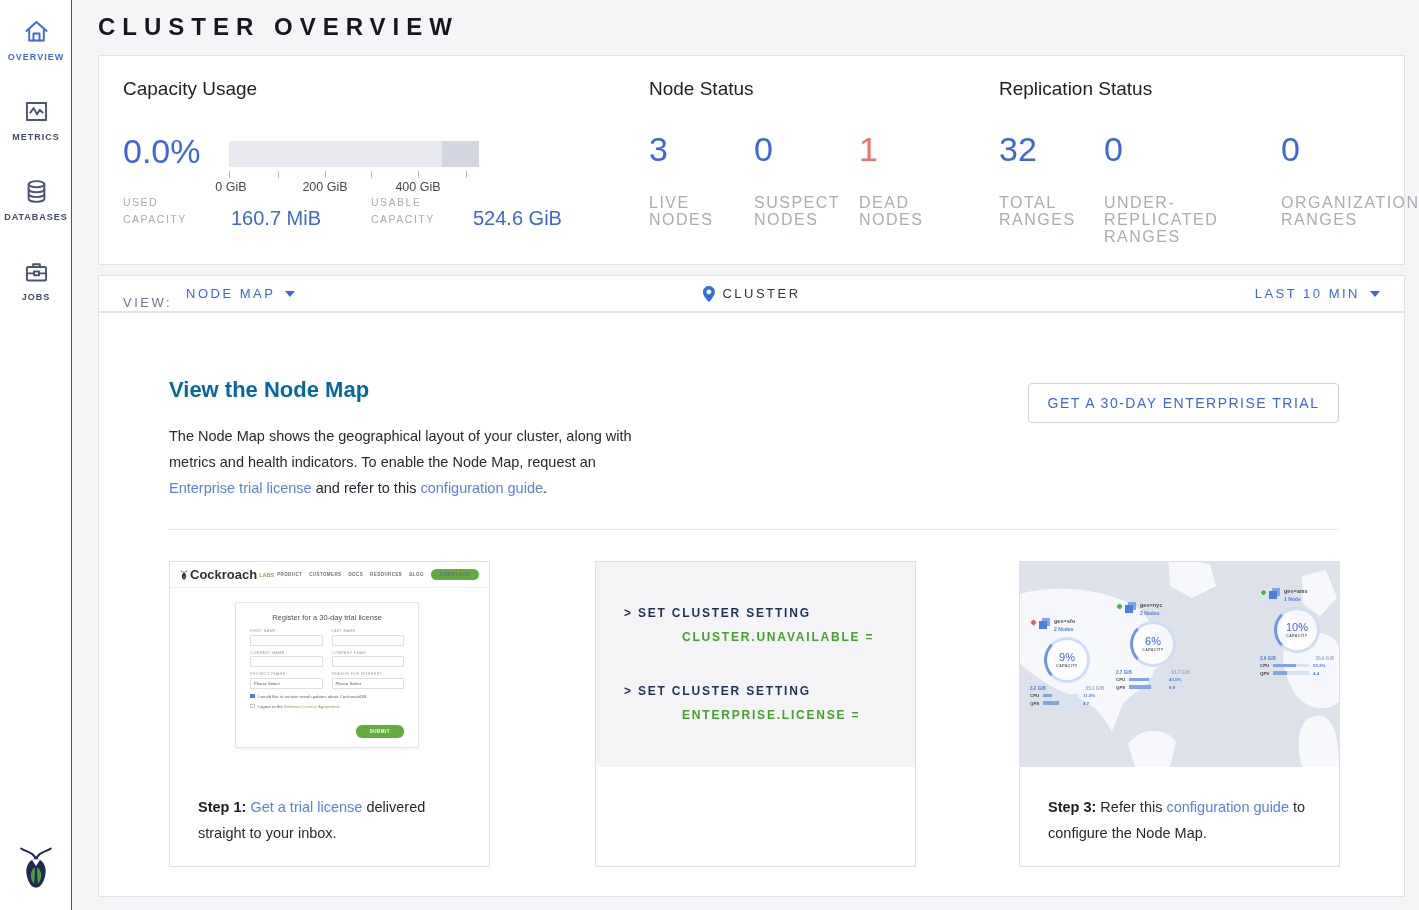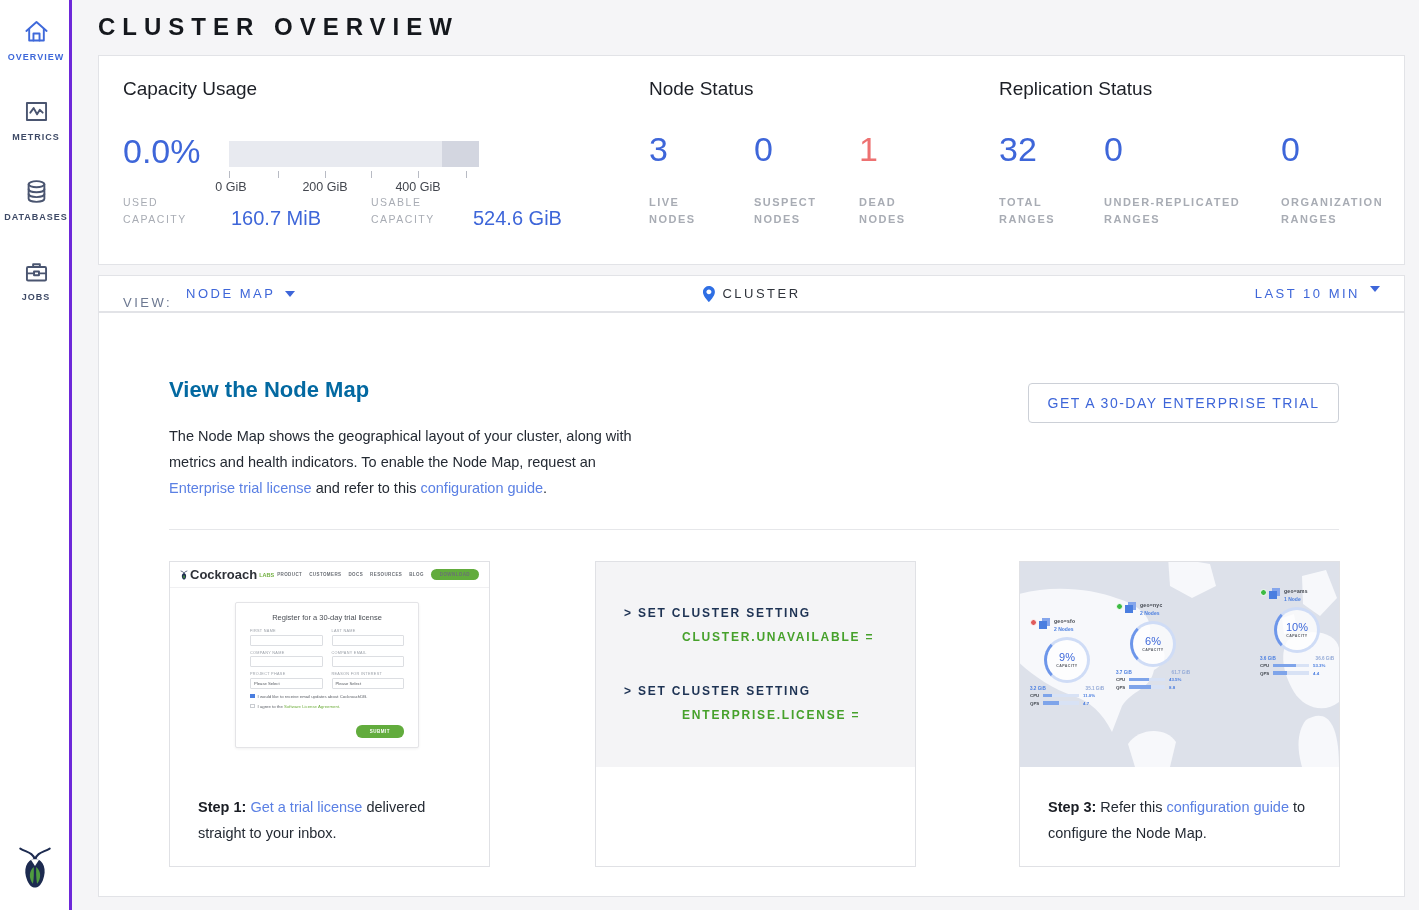--- a/index.html
+++ b/index.html
@@ -1,21 +1,21 @@
 <!DOCTYPE html>
 <html><head>
 <meta charset="utf-8">
 <style>
   * { margin:0; padding:0; box-sizing:border-box; }
   body { font-family:"Liberation Sans", sans-serif; background:#f5f5f7; }
   .app { position:relative; width:1419px; height:910px; overflow:hidden; background:#f5f5f7; }
 
   
   .sidebar { position:absolute; left:0; top:0; width:72px; height:910px; background:#fff;
-             border-right:3px solid #6d28d9; z-index:5; }
+             border-right:1px solid #6d28d9; z-index:5; }
   .nav-item { width:72px; padding-top:18px; height:80px; display:flex; flex-direction:column;
               align-items:center; cursor:pointer; }
   .nav-item svg { width:27px; height:27px; stroke:#4a5570; fill:none; stroke-width:1.7;
                   stroke-linecap:round; stroke-linejoin:round; }
   .nav-label { margin-top:7px; font-size:9px; font-weight:bold; letter-spacing:1px; color:#3e4a66; }
   .nav-item.active svg { stroke:#3f69da; }
   .nav-item.active .nav-label { color:#3f69da; }
   .side-logo { position:absolute; bottom:18px; left:50%; transform:translateX(-50%); }
 
   
@@ -35,32 +35,32 @@
   .gauge-bar { position:relative; width:250px; height:26px; background:#e8eaf0; }
   .gauge-dark { position:absolute; right:0; top:0; width:37px; height:26px; background:#d3d6e0; }
   .tick { position:absolute; top:30px; width:1px; height:7px; background:#b8bbc4; }
   .tick-label { position:absolute; top:39px; transform:translateX(-50%); font-size:12.5px; color:#43474f; white-space:nowrap; }
   .kv-label { position:absolute; top:116px; font-size:10.5px; letter-spacing:1.5px; color:#a8acb4; line-height:17px; width:100px; }
   .kv-value { position:absolute; top:129px; font-size:20px; color:#3e66d9; white-space:nowrap; }
 
   .stat { position:absolute; top:52px; }
   .stat-value { font-size:34px; color:#3e66d9; }
   .stat-value.red { color:#ed7171; }
-  .stat-label { position:absolute; top:64px; font-size:11px; letter-spacing:1.5px; color:#a8acb4; line-height:17px;font-weight:bold; }
+  .stat-label { position:absolute; top:64px; font-size:16px; letter-spacing:1.5px; color:#a8acb4; line-height:17px; }
 
   
   .view-bar { top:275px; height:37px; display:flex; align-items:center; font-size:13px; letter-spacing:2.5px; }
   .vb-left { position:absolute; left:24px; display:flex; align-items:center; }
   .vb-view { color:#6c7891; margin-right:14px;margin-top:18px; }
   .vb-dd { color:#3e66d9; display:flex; align-items:center; cursor:pointer; }
   .caret { display:inline-block; width:0; height:0; border-left:5px solid transparent;
            border-right:5px solid transparent; border-top:6px solid #3e66d9; margin-left:10px; }
   .vb-center { position:absolute; left:50%; transform:translateX(-50%); display:flex; align-items:center; color:#30343c; cursor:pointer; }
   .vb-center svg { margin-right:8px; }
-  .vb-right { position:absolute; right:24px; display:flex; align-items:flex-start; color:#3e66d9; cursor:pointer; }
+  .vb-right { position:absolute; right:24px; display:flex; align-items:center; color:#3e66d9; cursor:pointer; }
 
   
   .content-panel { top:312px; height:585px; }
   .nm-title { position:absolute; left:70px; top:64px; font-size:22px; font-weight:bold; color:#0369a1; }
   .nm-desc { position:absolute; left:70px; top:110px; width:470px; font-size:14.5px; line-height:26px; color:#242a33; }
   .link { color:#5b80e4; cursor:pointer; }
   .trial-btn { position:absolute; left:929px; top:70px; width:311px; height:40px; background:#fff;
                border:1px solid #ccd0d7; border-radius:4px; font-family:"Liberation Sans",sans-serif;
                font-size:14px; letter-spacing:1.5px; color:#3e66d9; cursor:pointer; }
   .divider { position:absolute; left:70px; top:216px; width:1170px; height:1px; background:#e6e7ea; }

